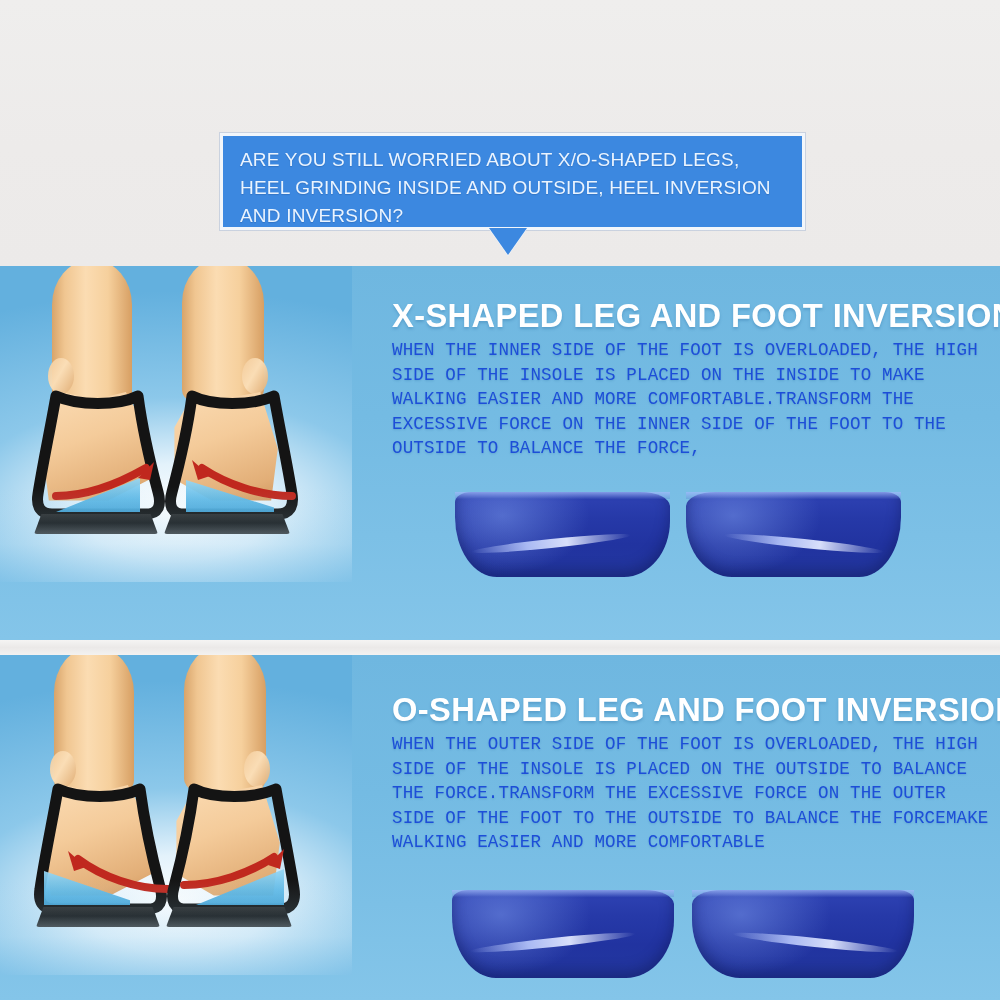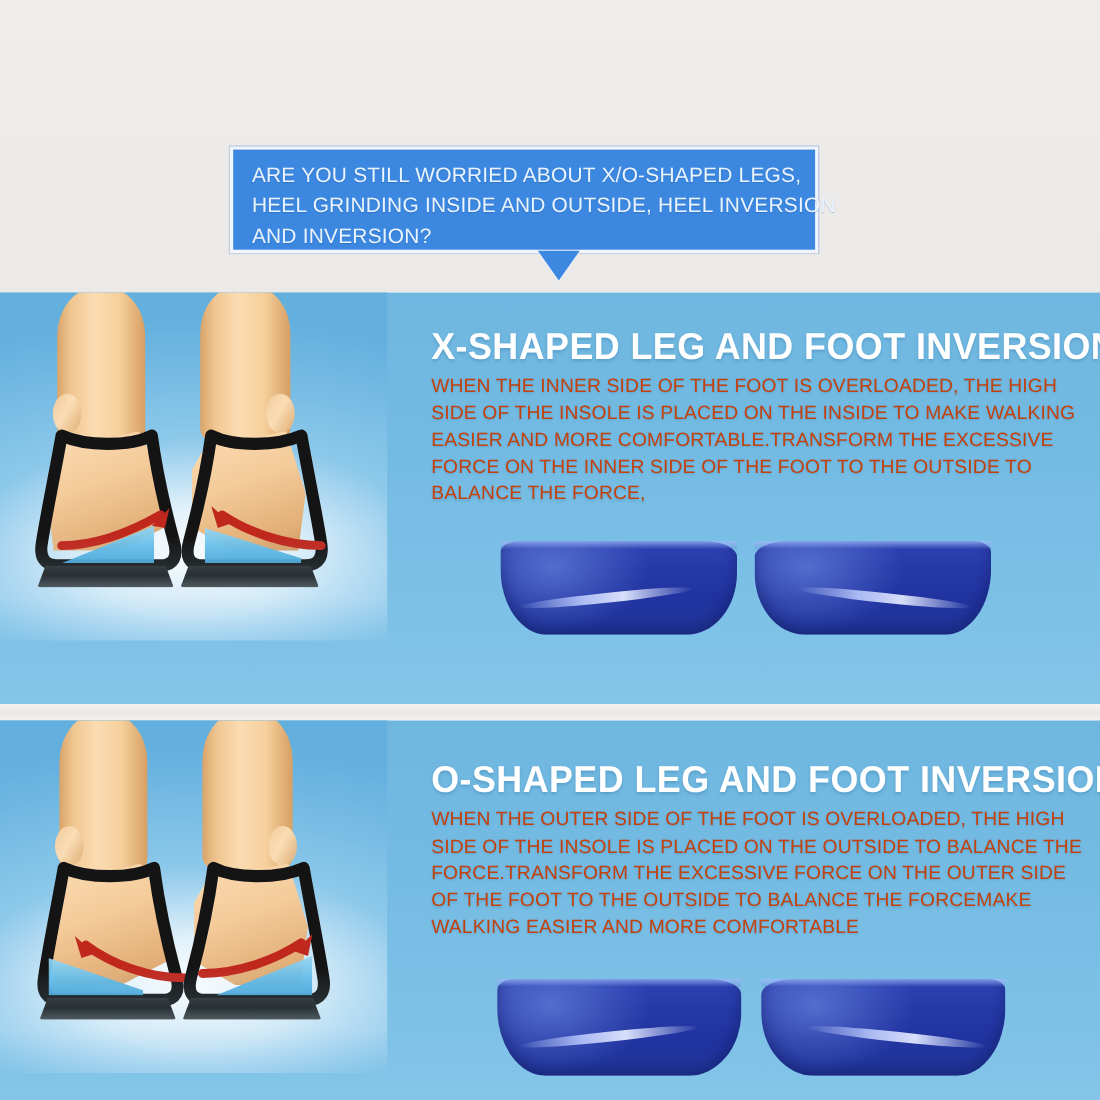--- a/index.html
+++ b/index.html
@@ -25,21 +25,21 @@
     letter-spacing:0.5px;
     line-height:1.0;
     white-space:nowrap;
     text-shadow:1px 1px 0 rgba(120,130,180,0.35);
   }
   .title-line.l1{font-size:34px;transform:scaleX(0.93);transform-origin:center;margin-bottom:8px;}
   .title-line.l2{font-size:34px;transform:scaleX(0.90);transform-origin:center;}
 
   
   .bubble{
-    position:absolute;left:209px;top:133px;width:535px;height:97px;
+    position:absolute;left:220px;top:133px;width:585px;height:97px;
     background:#3c88e0;
     border:3px solid #f2f6fb;
     box-sizing:border-box;
     box-shadow:0 0 0 1px rgba(160,180,210,0.45);
   }
   .bubble-text{
     position:absolute;left:17px;top:10px;width:552px;
     color:#eaf4ff;
     font-size:19px;
     line-height:28px;
@@ -120,26 +120,27 @@
     font-weight:bold;
     font-size:34px;
     line-height:38px;
     letter-spacing:0.4px;
     white-space:nowrap;
     transform:scaleX(0.96);
     transform-origin:left center;
     text-shadow:0 2px 3px rgba(40,110,160,0.35);
   }
   .body-copy{
-    color:#c2410c;
+    color:#1d4ed8;
     font-size:17.5px;
     line-height:24.5px;
     letter-spacing:0.15px;
     margin-top:4px;
     text-shadow:0 1px 2px rgba(45,115,165,0.30);
+    font-family:Liberation Mono, monospace;
   }
 
   
   .insoles{position:absolute;}
   .insoles-1{left:455px;top:492px;}
   .insoles-2{left:452px;top:890px;}
   .cup{
     position:relative;display:inline-block;vertical-align:top;
     background:
       radial-gradient(ellipse 70% 120% at 22% 28%, rgba(120,150,235,0.55) 0%, rgba(120,150,235,0) 58%),

